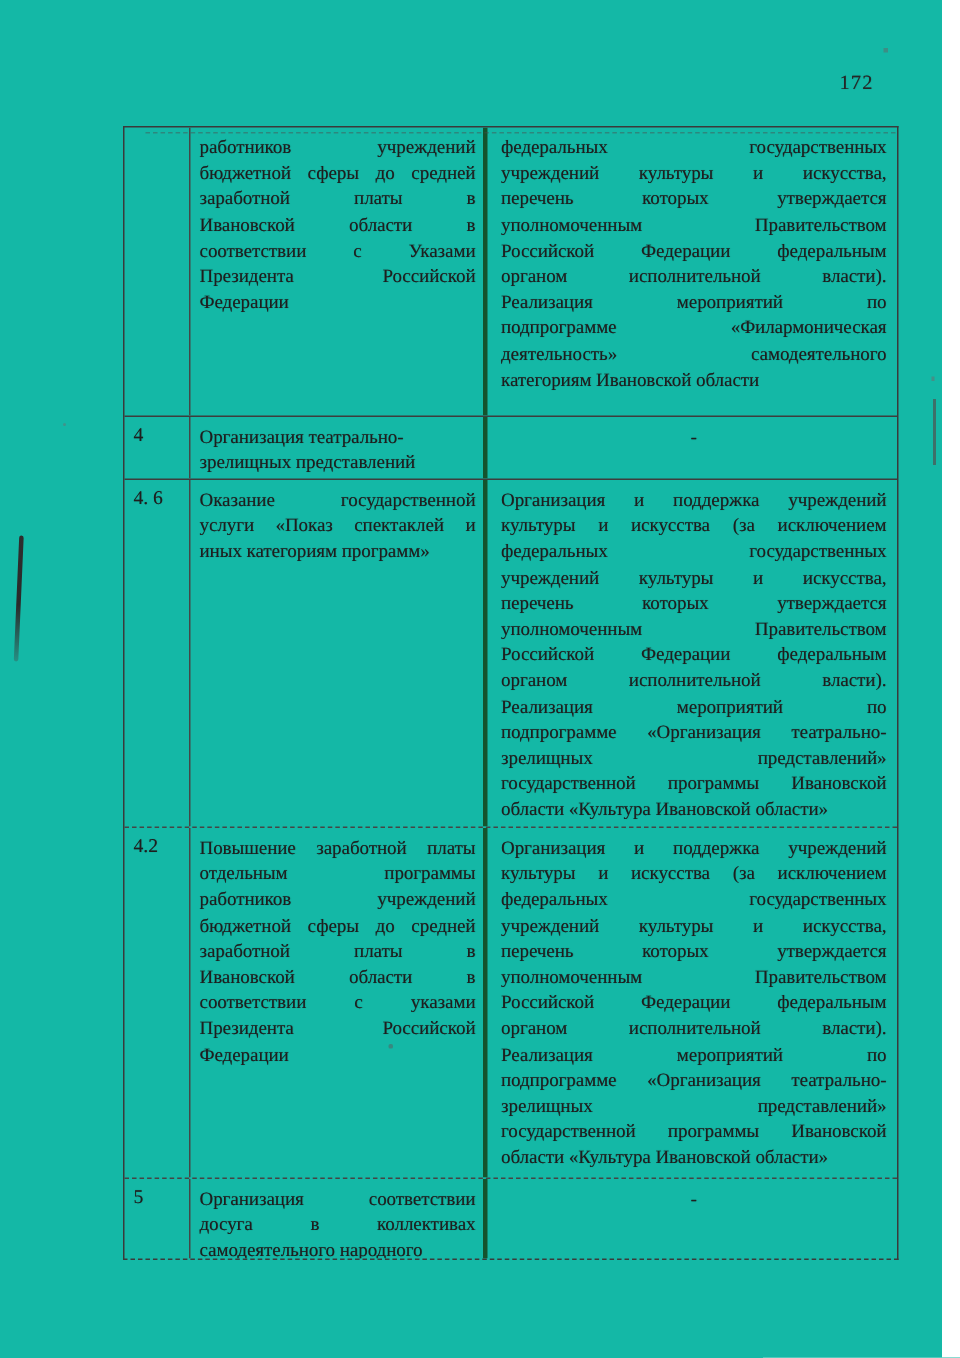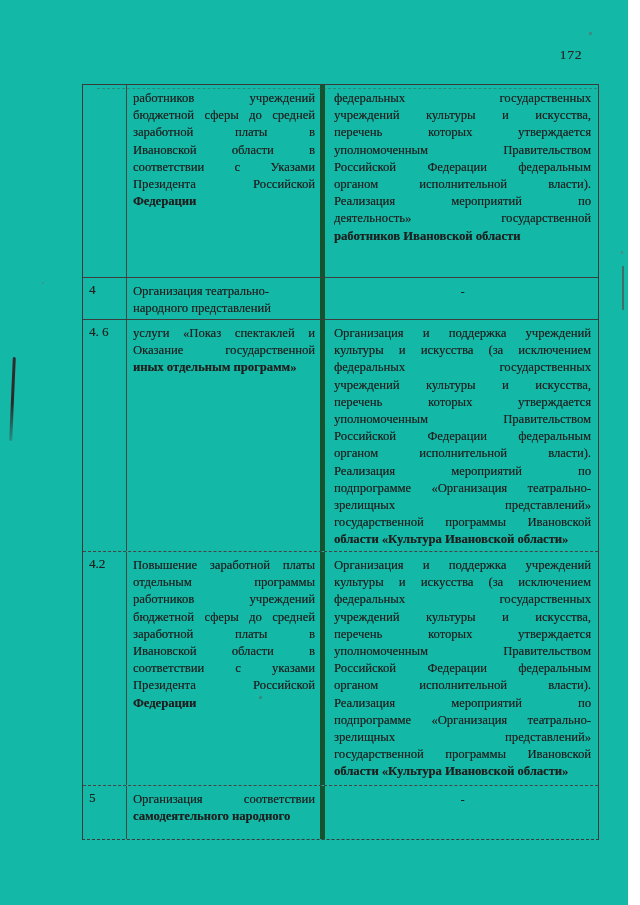--- a/index.html
+++ b/index.html
@@ -28,24 +28,24 @@
   .r1 { height: 42px;  border-top: 1px solid #3d3d3d; }
   .r2 { height: 232px; border-top: 1px solid #3d3d3d; }
   .r3 { height: 234px; border-top: 1px dashed #454545; }
   .r4 { height: 54px;  border-top: 1px dashed #454545; }
   .cell {
     box-sizing: border-box; overflow: hidden;
     font-size: 12.6px; line-height: 17.2px;
     text-shadow: 0.2px 0.2px 0.45px rgba(30,30,30,.55);
   }
   .num  { width: 44px;  border-right: 1px solid #464646; padding: 3px 2px 0 6px; font-size: 13px; }
-  .c2   { width: 198px; border-right: 5px solid #14532d; padding: 5px 5px 0 6px; }
+  .c2   { width: 198px; border-right: 3px solid #14532d; padding: 5px 5px 0 6px; }
   .c3   { flex: 1; padding: 5px 7px 0 9px; }
   .just .ln { text-align: justify; text-align-last: justify; }
-  .just .ln:last-child { text-align-last: left; font-weight: bold; }
+  .just .ln:last-child { text-align-last: left; }
   .plain .ln { text-align: left; }
   .dashc .ln { text-align: center; text-align-last: center; }
   
   .artifact { position: absolute; pointer-events: none; }
   .topline   { left: 97px;  top: 88px;  width: 500px; border-top: 1px dashed rgba(75,75,75,.45); }
   .mark-left { left: 11px;  top: 357px; width: 2.5px; height: 84px;
                background: linear-gradient(#2e2e2e 0%, #2a2a2a 55%, rgba(70,70,70,.35) 100%);
                transform: rotate(2.5deg); border-radius: 2px; }
   .mark-right{ left: 622px; top: 266px; width: 1.6px; height: 44px; background: rgba(80,80,80,.7); }
   .dot-right { left: 621px; top: 251px; width: 2px;   height: 3px;  background: rgba(110,110,110,.55); }
@@ -74,42 +74,43 @@
           <div class="ln">Федерации</div>
         </div>
       <div class="cell c3 just">
           <div class="ln">федеральных государственных</div>
           <div class="ln">учреждений культуры и искусства,</div>
           <div class="ln">перечень которых утверждается</div>
           <div class="ln">уполномоченным Правительством</div>
           <div class="ln">Российской Федерации федеральным</div>
           <div class="ln">органом исполнительной власти).</div>
           <div class="ln">Реализация мероприятий по</div>
-          <div class="ln">деятельность» государственной</div>
-          <div class="ln">работников Ивановской области</div>
+          <div class="ln">подпрограмме «Филармоническая</div>
+          <div class="ln">деятельность» самодеятельного</div>
+          <div class="ln">категориям Ивановской области</div>
         </div>
     </div>
 
     <div class="trow r1">
       <div class="cell num">4</div>
       <div class="cell c2 plain">
           <div class="ln">Организация театрально-</div>
-          <div class="ln">народного представлений</div>
+          <div class="ln">зрелищных представлений</div>
         </div>
       <div class="cell c3 dashc">
           <div class="ln">-</div>
         </div>
     </div>
 
     <div class="trow r2">
       <div class="cell num">4. 6</div>
       <div class="cell c2 just">
+          <div class="ln">Оказание государственной</div>
           <div class="ln">услуги «Показ спектаклей и</div>
-          <div class="ln">Оказание государственной</div>
-          <div class="ln">иных отдельным программ»</div>
+          <div class="ln">иных категориям программ»</div>
         </div>
       <div class="cell c3 just">
           <div class="ln">Организация и поддержка учреждений</div>
           <div class="ln">культуры и искусства (за исключением</div>
           <div class="ln">федеральных государственных</div>
           <div class="ln">учреждений культуры и искусства,</div>
           <div class="ln">перечень которых утверждается</div>
           <div class="ln">уполномоченным Правительством</div>
           <div class="ln">Российской Федерации федеральным</div>
           <div class="ln">органом исполнительной власти).</div>
@@ -148,20 +149,21 @@
           <div class="ln">зрелищных представлений»</div>
           <div class="ln">государственной программы Ивановской</div>
           <div class="ln">области «Культура Ивановской области»</div>
         </div>
     </div>
 
     <div class="trow r4">
       <div class="cell num">5</div>
       <div class="cell c2 just">
           <div class="ln">Организация соответствии</div>
+          <div class="ln">досуга в коллективах</div>
           <div class="ln">самодеятельного народного</div>
         </div>
       <div class="cell c3 dashc">
           <div class="ln">-</div>
         </div>
     </div>
 
   </div>
 
   <div class="artifact topline"></div>

